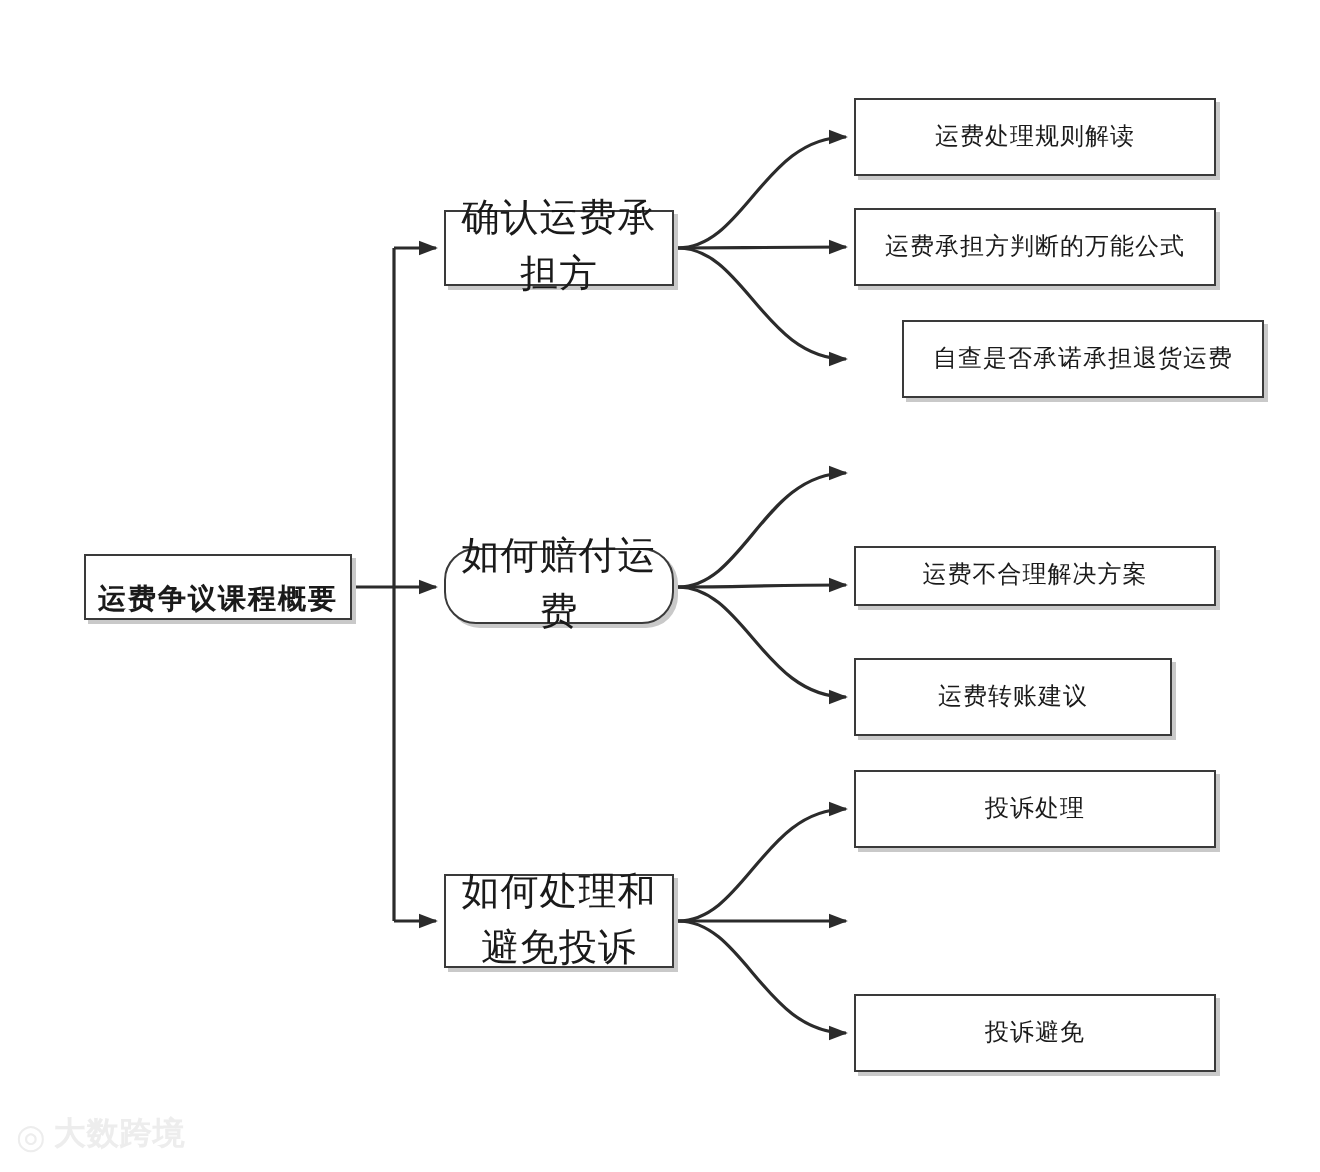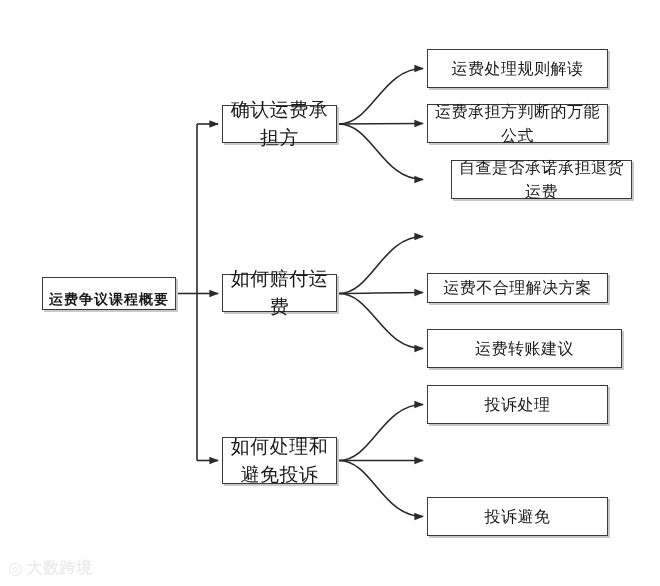--- a/index.html
+++ b/index.html
@@ -44,21 +44,21 @@
   }
   .node.root {
     font-weight: bold;
     font-size: 14px;
     letter-spacing: 1px;
   }
   .node.l2 {
     font-size: 19px;
   }
   .node.l3 {
-    font-size: 16px;
+    font-size: 12px;
   }
   .node .label {
     display: block;
     white-space: pre-line;
     padding: 0 6px;
   }
   #watermark {
     position: absolute;
     left: 8px;
     top: 556px;
@@ -128,21 +128,21 @@
   </svg>
 
   <div class="node root" style="left:42px; top:277px; width:134px; height:33px;align-items:flex-end;">
     <span class="label">运费争议课程概要</span>
   </div>
 
   <div class="node l2" style="left:222px; top:105px; width:115px; height:38px;">
     <span class="label">确认运费承担方</span>
   </div>
 
-  <div class="node l2" style="left:222px; top:274px; width:115px; height:38px;">
+  <div class="node l2" style="left:222px; top:274px; width:115px; height:38px;border-radius:16px;">
     <span class="label">如何赔付运费</span>
   </div>
 
   <div class="node l2" style="left:222px; top:437px; width:115px; height:47px;">
     <span class="label">如何处理和
 避免投诉</span>
   </div>
 
   <div class="node l3" style="left:427px; top:49px; width:181px; height:39px;">
     <span class="label">运费处理规则解读</span>
@@ -154,21 +154,21 @@
 
   <div class="node l3" style="left:427px; top:160px; width:181px; height:39px;margin-left:24px;">
     <span class="label">自查是否承诺承担退货运费</span>
   </div>
 
 
   <div class="node l3" style="left:427px; top:273px; width:181px; height:30px;">
     <span class="label">运费不合理解决方案</span>
   </div>
 
-  <div class="node l3" style="left:427px; top:329px; width:195px; height:39px;">
+  <div class="node l3" style="left:427px; top:329px; width:159px; height:39px;">
     <span class="label">运费转账建议</span>
   </div>
 
   <div class="node l3" style="left:427px; top:385px; width:181px; height:39px;align-items:center;">
     <span class="label">投诉处理</span>
   </div>
 
 
   <div class="node l3" style="left:427px; top:497px; width:181px; height:39px;">
     <span class="label">投诉避免</span>

